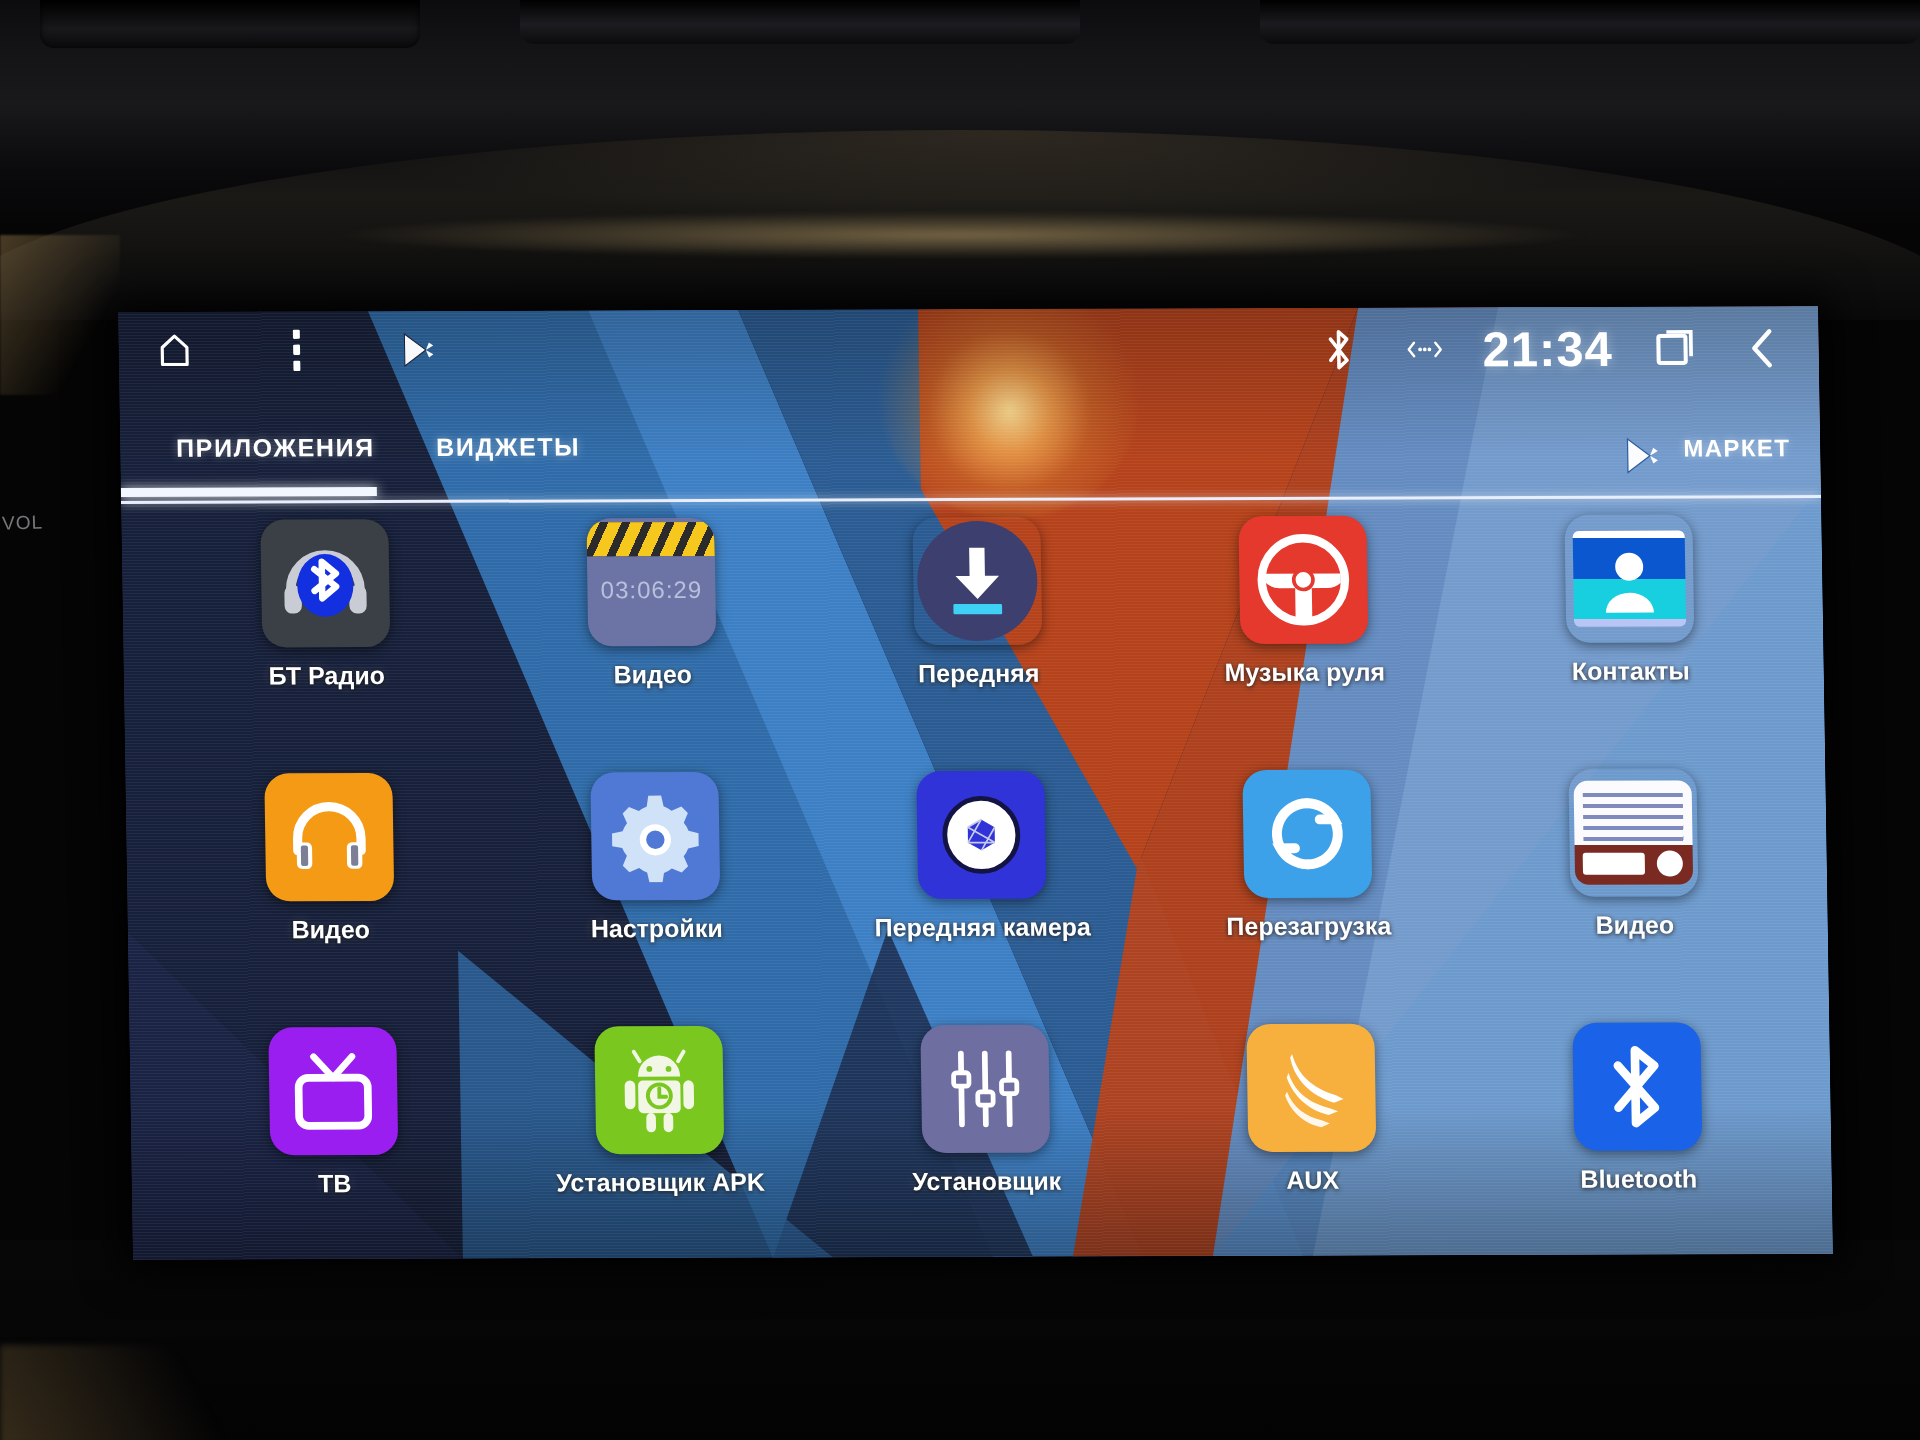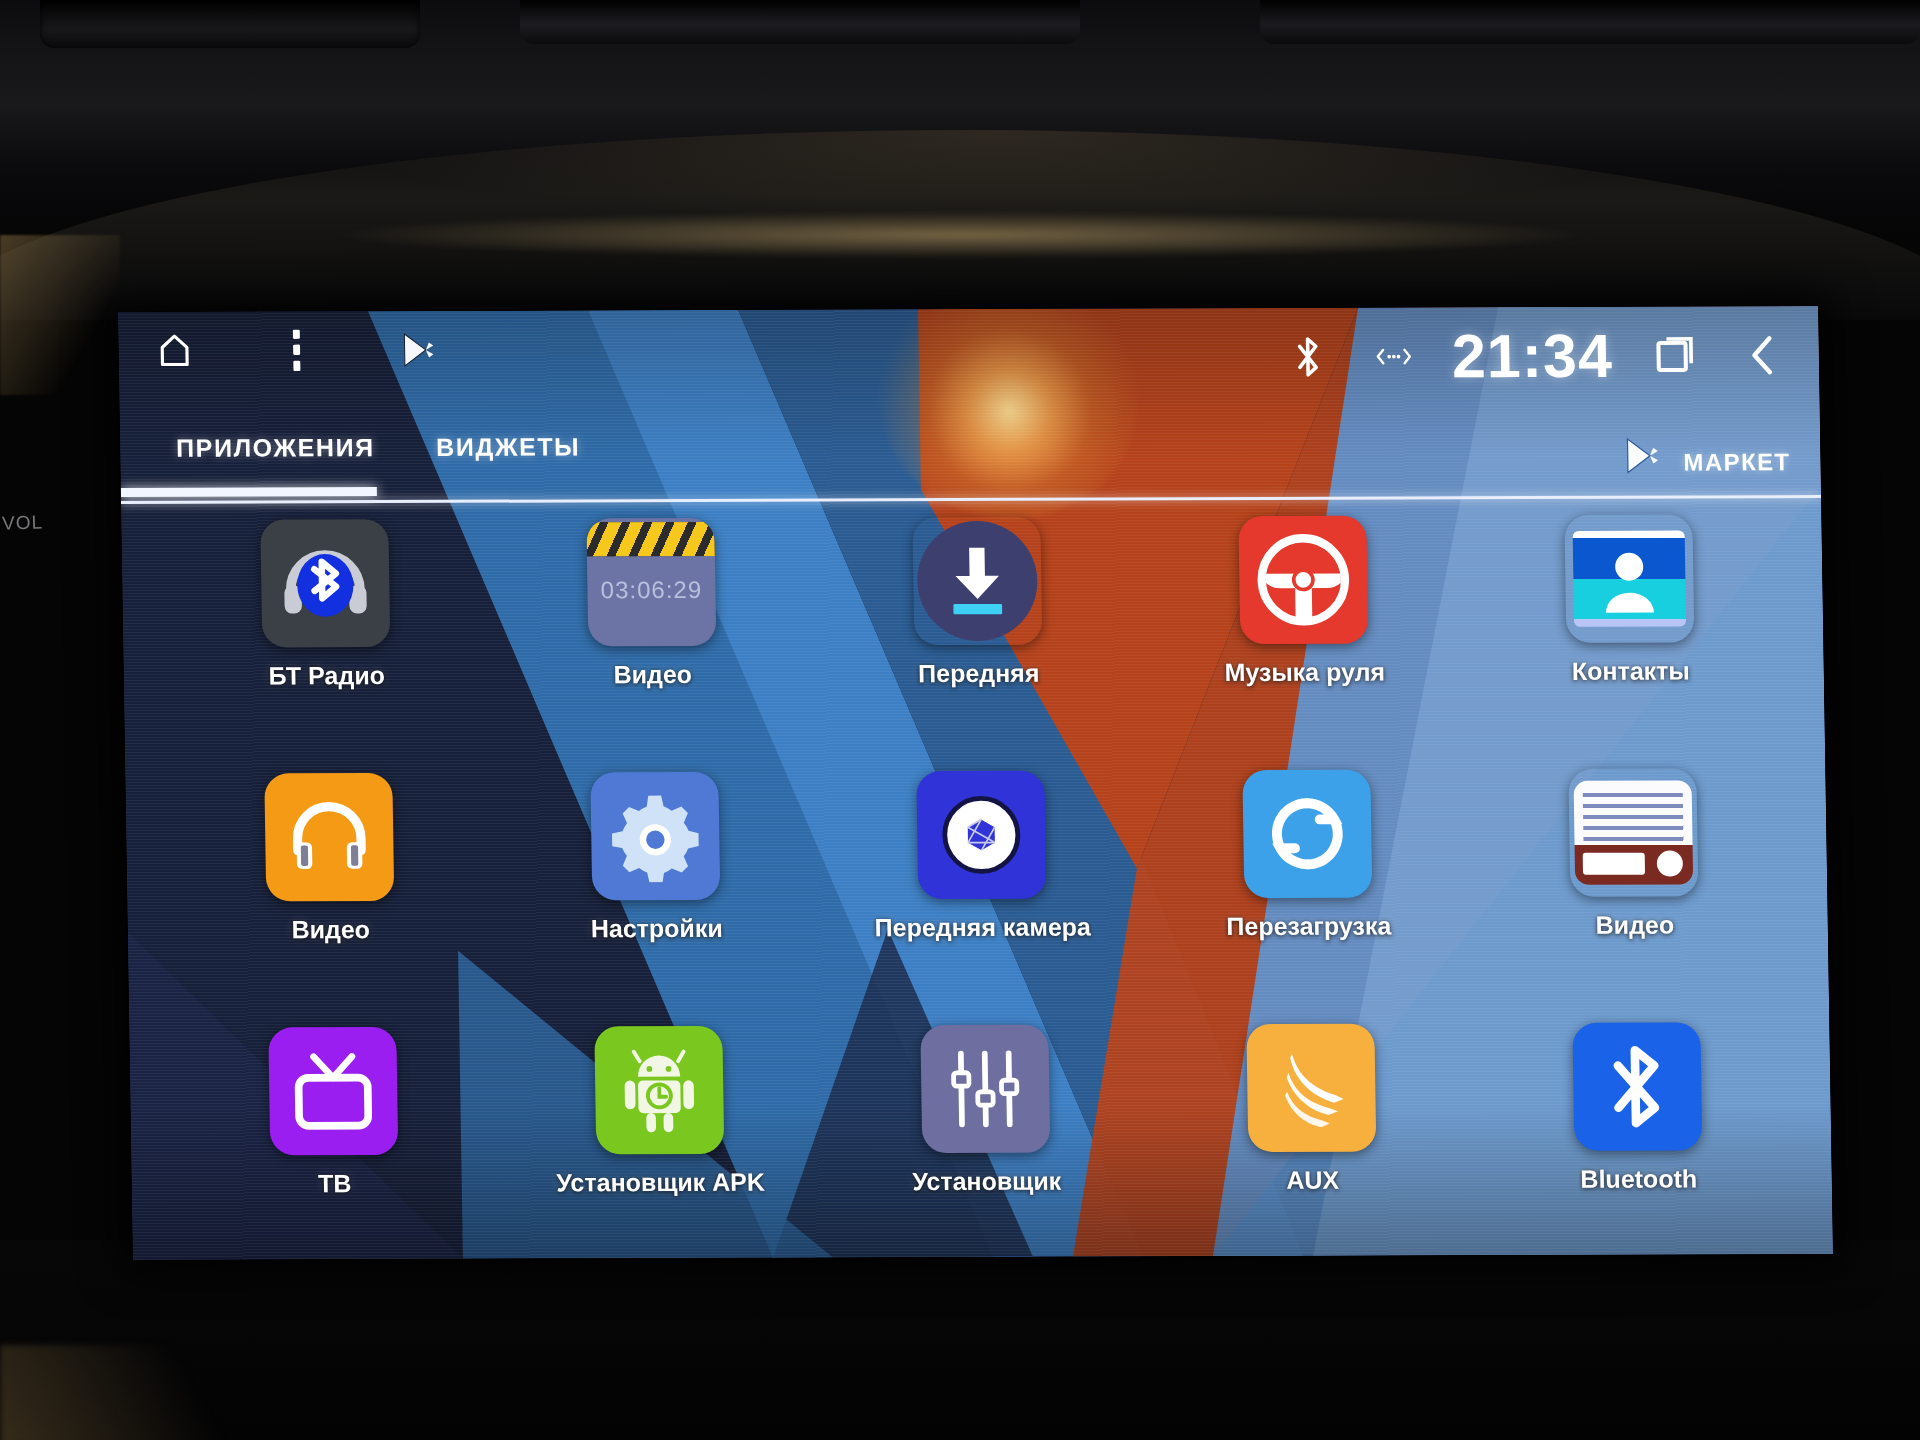--- a/index.html
+++ b/index.html
@@ -43,34 +43,34 @@
   .screen-shade{position:absolute;inset:0;pointer-events:none;
     background:linear-gradient(180deg,rgba(0,0,0,.22),rgba(0,0,0,0) 16%,rgba(0,0,0,0) 84%,rgba(0,0,0,.30));}
   .screen-grain{position:absolute;inset:0;pointer-events:none;opacity:.10;
     background-image:repeating-linear-gradient(0deg,rgba(255,255,255,.55) 0 1px,rgba(0,0,0,0) 1px 3px);}
 
   
   .statusbar{position:absolute;left:0;top:0;width:100%;height:96px;}
   .sb-left{position:absolute;left:34px;top:14px;display:flex;align-items:center;gap:78px;}
   .sb-right{position:absolute;right:34px;top:14px;display:flex;align-items:center;gap:42px;}
   .sb-ic{width:44px;height:50px;display:flex;align-items:center;justify-content:center;color:#fff;}
-  .clock{color:#fff;font-size:61px;font-weight:bold;letter-spacing:1px;
+  .clock{color:#fff;font-size:49px;font-weight:bold;letter-spacing:1px;
     text-shadow:0 0 12px rgba(255,255,255,.35);margin-left:-6px;}
 
   
   .tabbar{position:absolute;left:0;top:104px;width:100%;height:90px;}
   .tab{position:absolute;top:18px;color:#fff;font-size:25px;font-weight:bold;letter-spacing:1.6px;
     text-shadow:0 0 10px rgba(255,255,255,.4);}
   .tab1{left:56px;}
   .tab2{left:316px;}
   .tab-underline{position:absolute;left:0;top:72px;width:256px;height:9px;background:#f2f6ff;
     box-shadow:0 0 12px rgba(255,255,255,.8);}
   .divider{position:absolute;left:0;top:85px;width:100%;height:3px;background:#e8eefc;
     box-shadow:0 0 10px rgba(255,255,255,.75);}
-  .market{position:absolute;right:30px;top:24px;display:flex;align-items:flex-end;gap:20px;}
+  .market{position:absolute;right:30px;top:24px;display:flex;align-items:flex-start;gap:20px;}
   .market span{color:#fff;font-size:24px;font-weight:bold;letter-spacing:1.4px;
     text-shadow:0 0 8px rgba(255,255,255,.45);}
 
   
   .grid{position:absolute;left:40px;top:208px;width:1630px;
     display:grid;grid-template-columns:repeat(5,1fr);row-gap:8px;}
   .app{display:flex;flex-direction:column;align-items:center;justify-content:flex-start;
     height:246px;cursor:pointer;}
   .ic{width:128px;height:128px;border-radius:24px;display:flex;align-items:center;justify-content:center;
     position:relative;overflow:hidden;box-shadow:0 3px 12px rgba(0,0,0,.45);}

